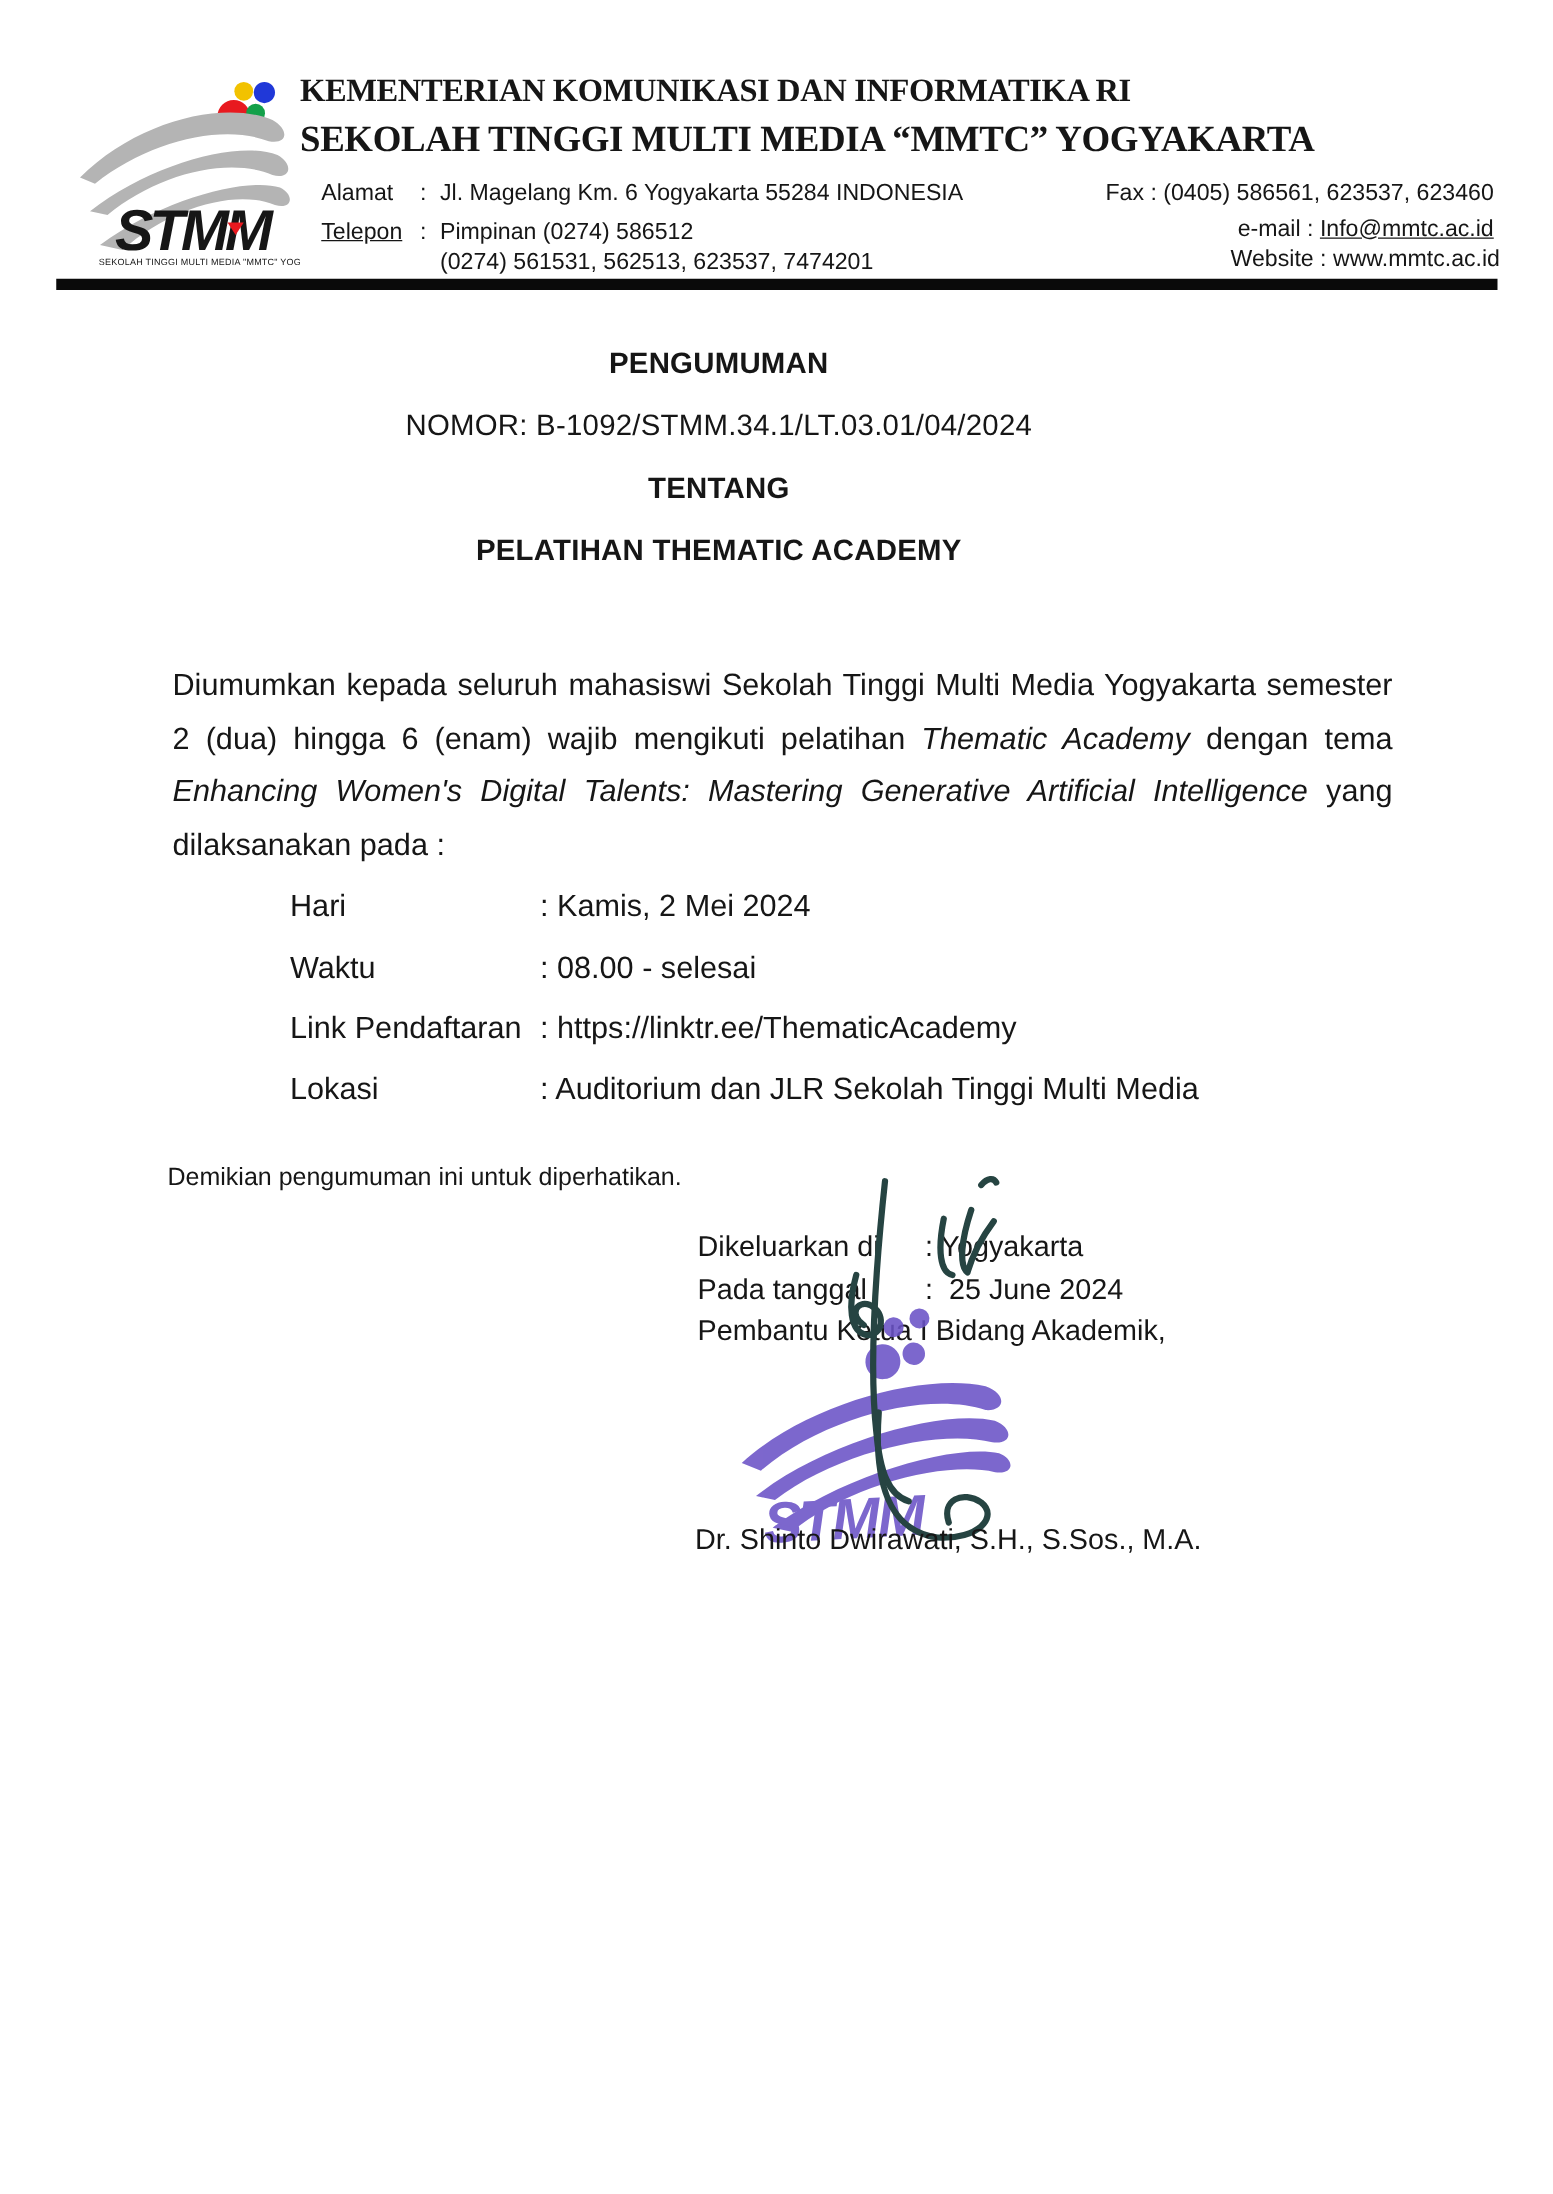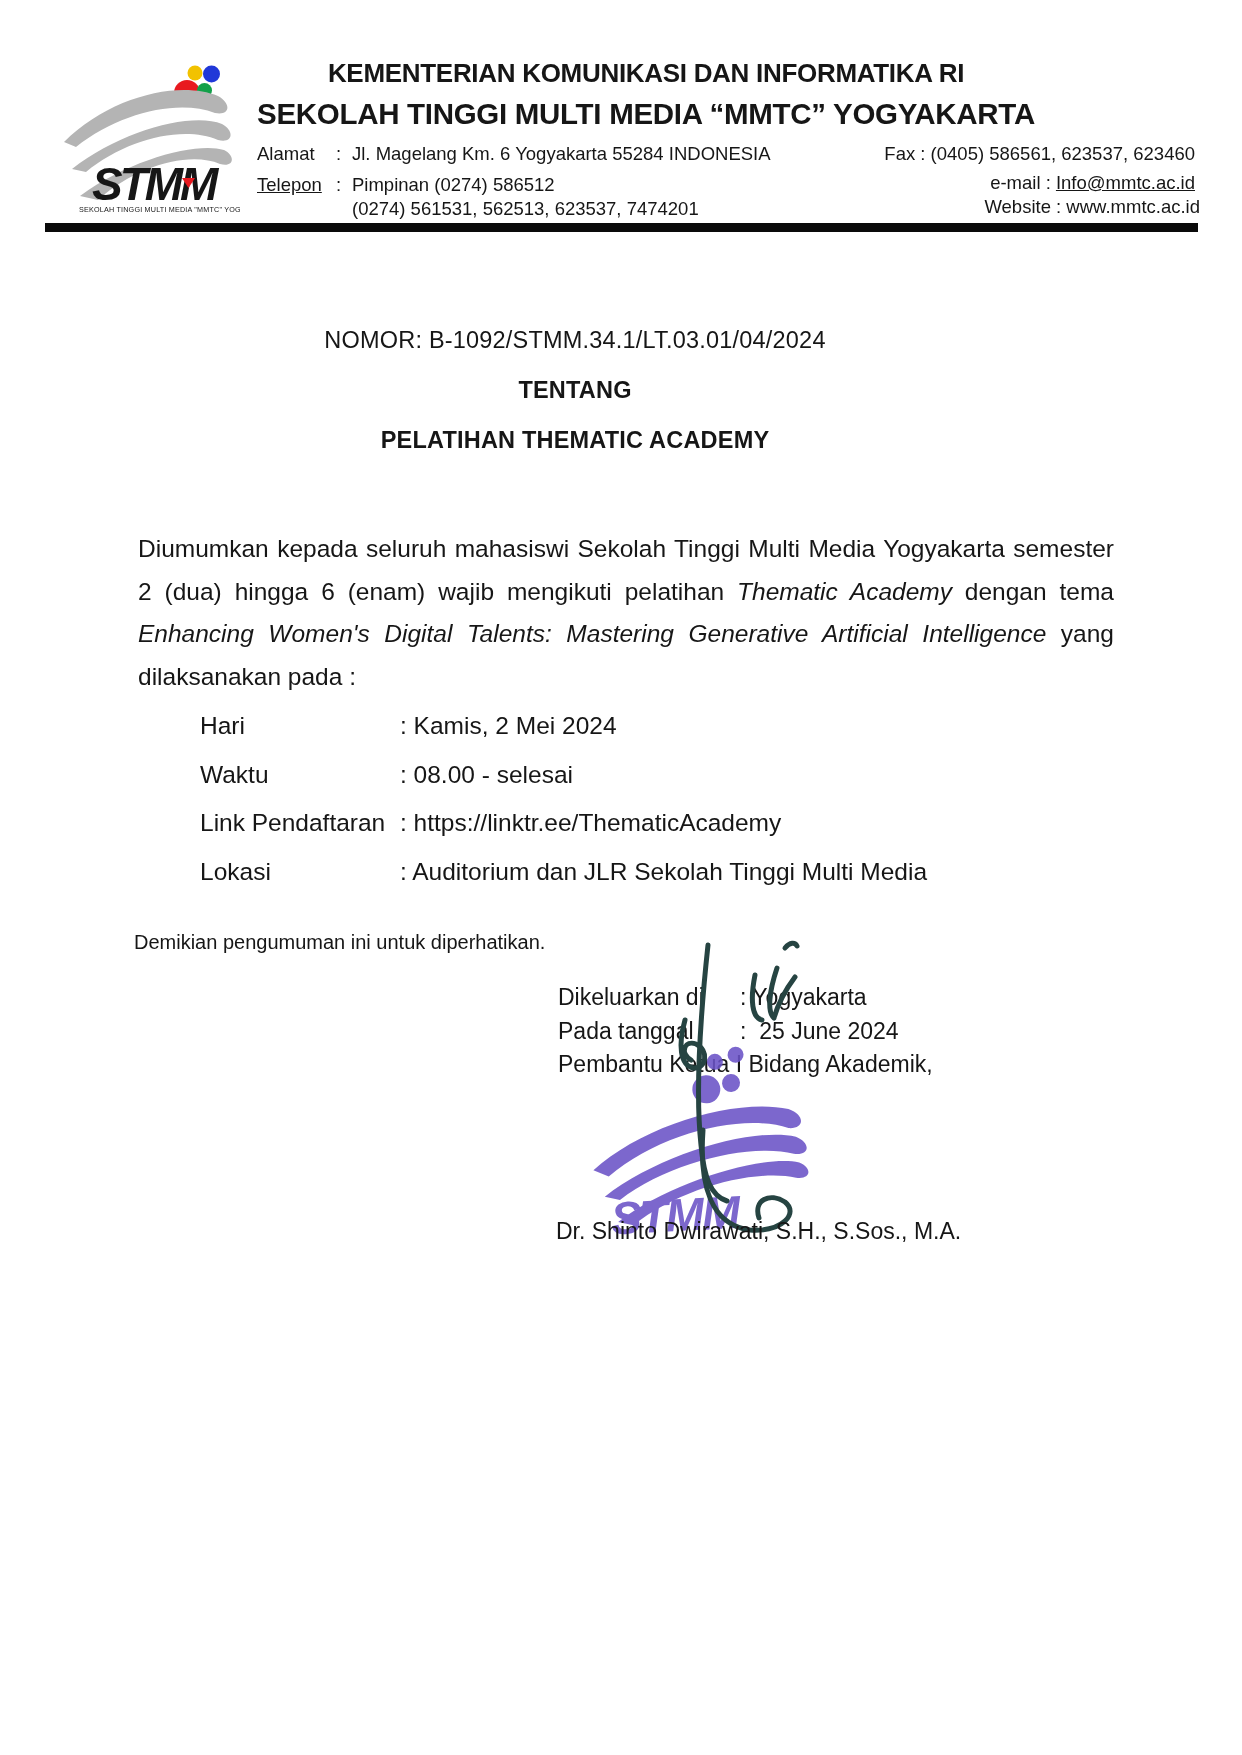--- a/index.html
+++ b/index.html
@@ -7,40 +7,40 @@
     position:relative;
     width:1242px;height:1755px;
     background:#ffffff;
     font-family:"Liberation Sans","DejaVu Sans",sans-serif;
     color:#161616;
     overflow:hidden;
     margin:0 auto;
   }
   .abs{position:absolute;}
   
-  .head-titles{left:240px;top:58px;width:812px;text-align:center;}
+  .head-titles{left:240px;top:58px;width:812px;font-family:Liberation Serif, serif;}
   .head-line1{font-size:26px;font-weight:bold;letter-spacing:-0.3px;white-space:nowrap;}
   .head-line2{font-size:29.5px;font-weight:bold;letter-spacing:-0.3px;white-space:nowrap;margin-top:8px;}
   .contact{font-size:18.5px;white-space:nowrap;}
   .r-align{text-align:right;}
   .email-link{text-decoration:underline;}
   .rule{left:45px;top:223px;width:1153px;height:9px;background:#0a0a0a;}
   
   .heading{left:134px;width:882px;text-align:center;font-size:23.5px;letter-spacing:0.2px;}
   .bold{font-weight:bold;}
   
   .body-par{
     left:134px;top:524px;width:976px;
     font-size:24.5px;line-height:42.5px;
     text-align:justify;
   }
   .it{font-style:italic;}
   .details{left:200px;top:712px;width:950px;font-size:24.5px;}
   .detail-row{display:flex;height:48.7px;align-items:flex-start;}
-  .detail-label{flex:0 0 200px;}
+  .detail-label{flex:0 0 200px;margin-left:32px;}
   .detail-value{white-space:pre;}
   .closing{left:134px;top:899px;font-size:20px;white-space:nowrap;margin-top:32px;}
   
   .sig-block{left:558px;top:981px;font-size:23px;}
   .sig-row{display:flex;line-height:33.5px;}
   .sig-label{flex:0 0 182px;}
   .sig-value{white-space:pre;}
   .sig-position{line-height:33.5px;white-space:nowrap;}
   .signer-name{left:556px;top:1218px;font-size:23px;white-space:nowrap;}
   .stamp-svg{left:515px;top:930px;pointer-events:none;}
@@ -93,20 +93,21 @@
   </div>
 
   <div class="abs contact" style="left:352px;top:198px;">(0274) 561531, 562513, 623537, 7474201</div>
   <div class="abs contact r-align" style="right:42px;top:196px;">
     <span>Website :</span>
     <span>www.mmtc.ac.id</span>
   </div>
 
   <div class="abs rule"></div>
 
+  <div class="abs heading bold" style="top:277px;">PENGUMUMAN</div>
   <div class="abs heading" style="top:327px;">NOMOR: B-1092/STMM.34.1/LT.03.01/04/2024</div>
   <div class="abs heading bold" style="top:377px;">TENTANG</div>
   <div class="abs heading bold" style="top:427px;">PELATIHAN THEMATIC ACADEMY</div>
 
   <p class="abs body-par" style="margin:4px;"><span>Diumumkan kepada seluruh mahasiswi Sekolah Tinggi Multi Media Yogyakarta semester 2 (dua) hingga 6 (enam) wajib mengikuti pelatihan </span><span class="it">Thematic Academy</span><span> dengan tema </span><span class="it">Enhancing Women's Digital Talents: Mastering Generative Artificial Intelligence</span><span> yang dilaksanakan pada :</span></p>
 
   <div class="abs details">
     <div class="detail-row">
       <span class="detail-label">Hari</span>
       <span class="detail-value">: Kamis, 2 Mei 2024</span>

